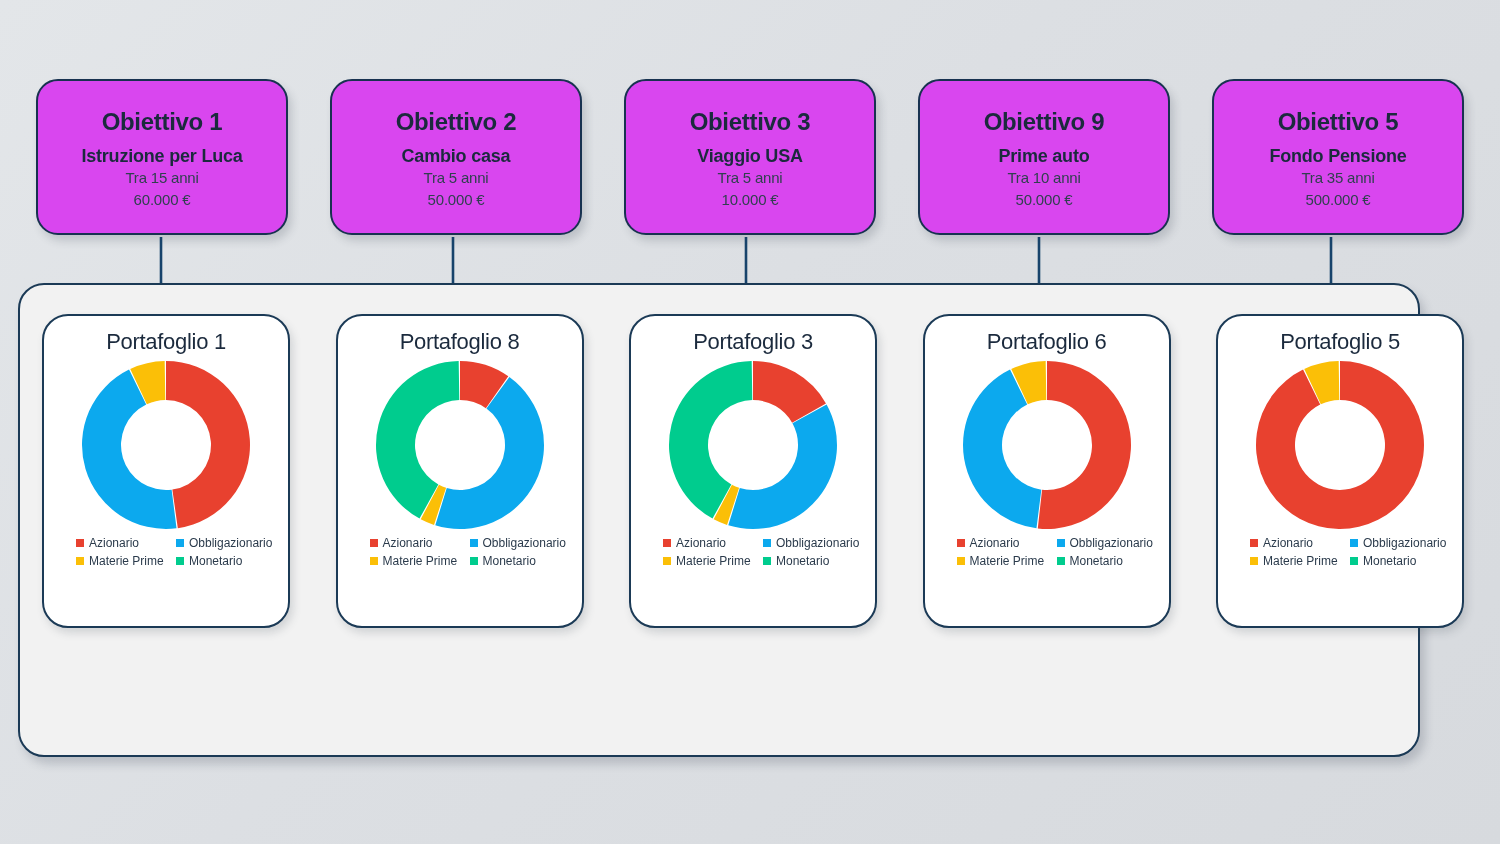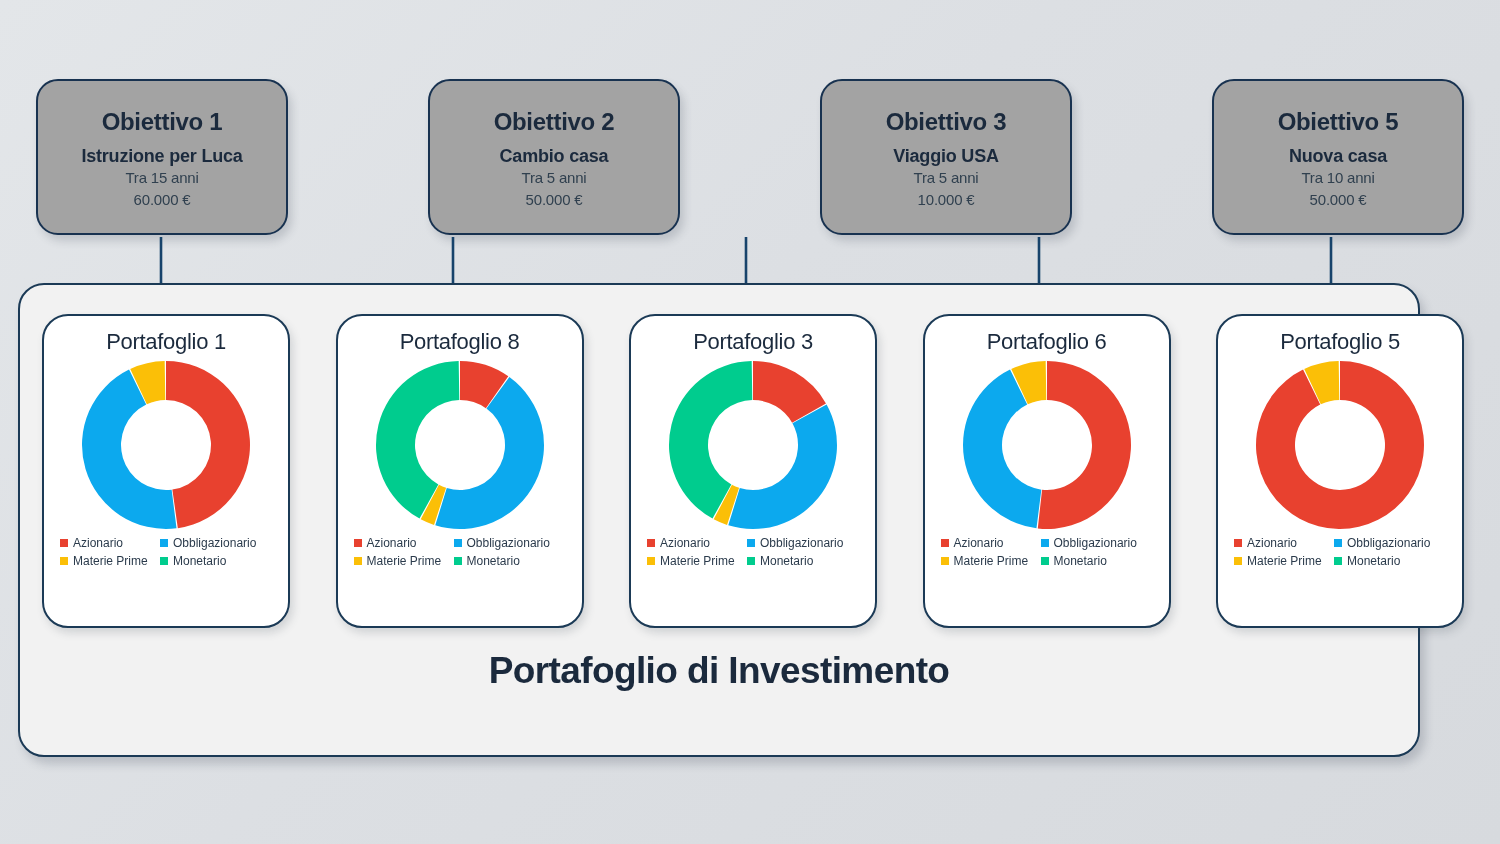--- a/index.html
+++ b/index.html
@@ -23,21 +23,21 @@
     top: 79px;
     width: 1428px;
     height: 156px;
     display: flex;
     justify-content: space-between;
   }
 
   .goal-card {
     width: 252px;
     height: 156px;
-    background: #a3a3a3;
+    background: #d946ef;
     border: 2.5px solid #183250;
     border-radius: 22px;
     box-shadow: 4px 6px 9px rgba(60, 70, 85, 0.20);
     display: flex;
     flex-direction: column;
     align-items: center;
     justify-content: center;
     padding-top: 4px;
   }
 
@@ -126,21 +126,21 @@
     display: flex;
     align-items: center;
     justify-content: center;
   }
 
   .donut-wrap svg { display: block; }
 
   
   .legend {
     width: 100%;
-    padding: 5px 0 0 16px;
+    padding: 5px 0 0 32px;
     display: grid;
     grid-template-columns: 100px 1fr;
     grid-row-gap: 4px;
   }
 
   .legend-item {
     display: flex;
     align-items: center;
     font-size: 12px;
     color: #2b3b4c;
@@ -187,26 +187,32 @@
   </div>
 
   <div class="goal-card">
     <div class="goal-title">Obiettivo 3</div>
     <div class="goal-name">Viaggio USA</div>
     <div class="goal-when">Tra 5 anni</div>
     <div class="goal-amount">10.000 €</div>
   </div>
 
   <div class="goal-card">
-    <div class="goal-title">Obiettivo 5</div>
-    <div class="goal-name">Nuova casa</div>
+    <div class="goal-title">Obiettivo 9</div>
+    <div class="goal-name">Prime auto</div>
     <div class="goal-when">Tra 10 anni</div>
     <div class="goal-amount">50.000 €</div>
   </div>
 
+  <div class="goal-card">
+    <div class="goal-title">Obiettivo 5</div>
+    <div class="goal-name">Fondo Pensione</div>
+    <div class="goal-when">Tra 35 anni</div>
+    <div class="goal-amount">500.000 €</div>
+  </div>
 
 </div>
 
 <svg id="arrows-layer" viewBox="0 0 1500 844" width="1500" height="844">
     <g>
       <line x1="161" y1="237" x2="161" y2="297" stroke="#17436b" stroke-width="2.6"></line>
       <polygon points="153,295 169,295 161,309" fill="#17436b"></polygon>
     </g>
     <g>
       <line x1="453" y1="237" x2="453" y2="297" stroke="#17436b" stroke-width="2.6"></line>
@@ -371,15 +377,14 @@
         </div>
         <div class="legend-item">
           <span class="legend-swatch" style="background:#00cc8e"></span>
           <span>Monetario</span>
         </div>
       </div>
     </div>
 
   </div>
 
-  <div id="container-title">Portafoglio di Investimento</div>
 
 </div>
 
 </body></html>

